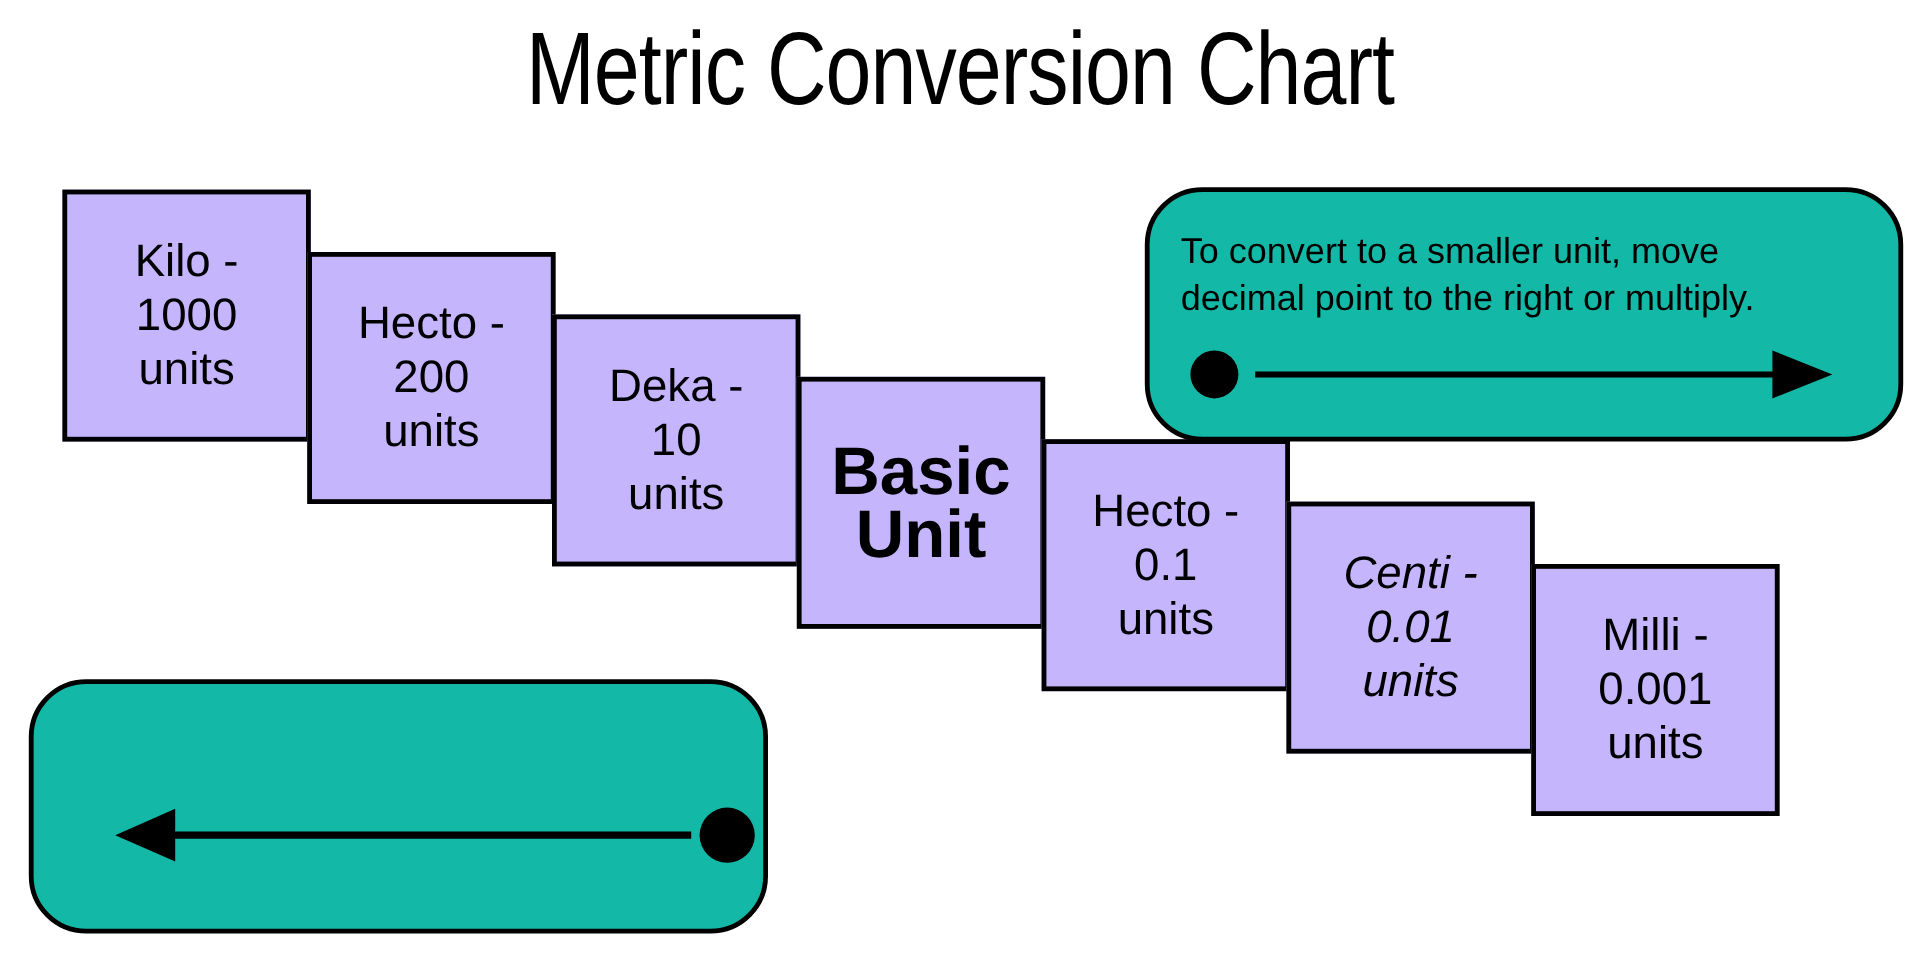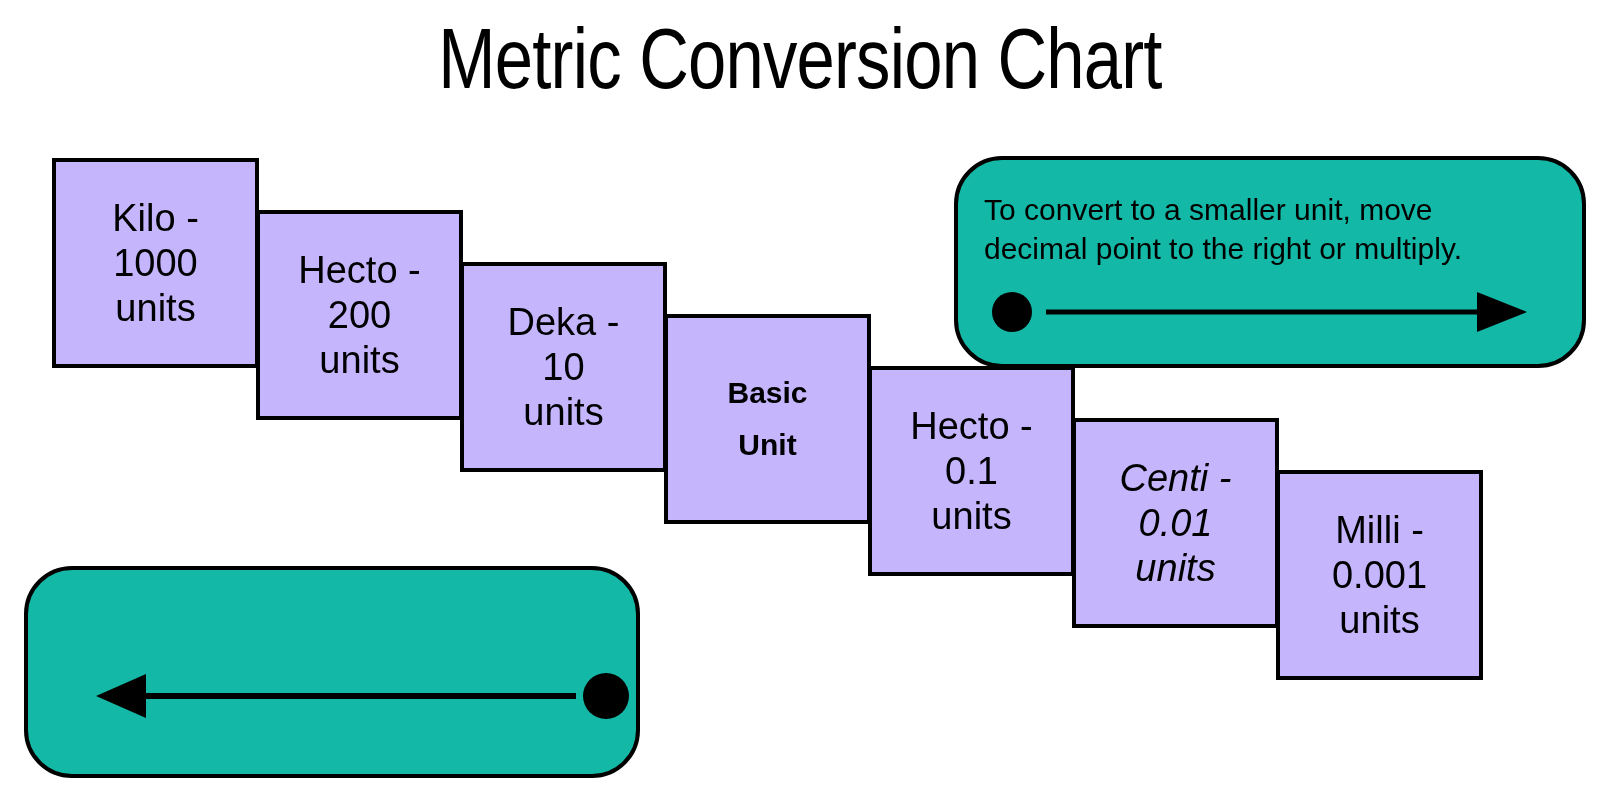--- a/index.html
+++ b/index.html
@@ -54,21 +54,21 @@
     font-weight: 400;
     white-space: pre-line;
     padding: 0 4px;
   }
   .unit-box .unit-label {
     display: block;
     width: 100%;
   }
   .unit-box.basic {
     font-weight: 700;
-    font-size: 30px;
+    font-size: 56px;
     line-height: 52px;
   }
 
   
   .callout {
     position: absolute;
     box-sizing: border-box;
     background: #14b8a6;
     border: 4px solid #000000;
     border-radius: 48px;

